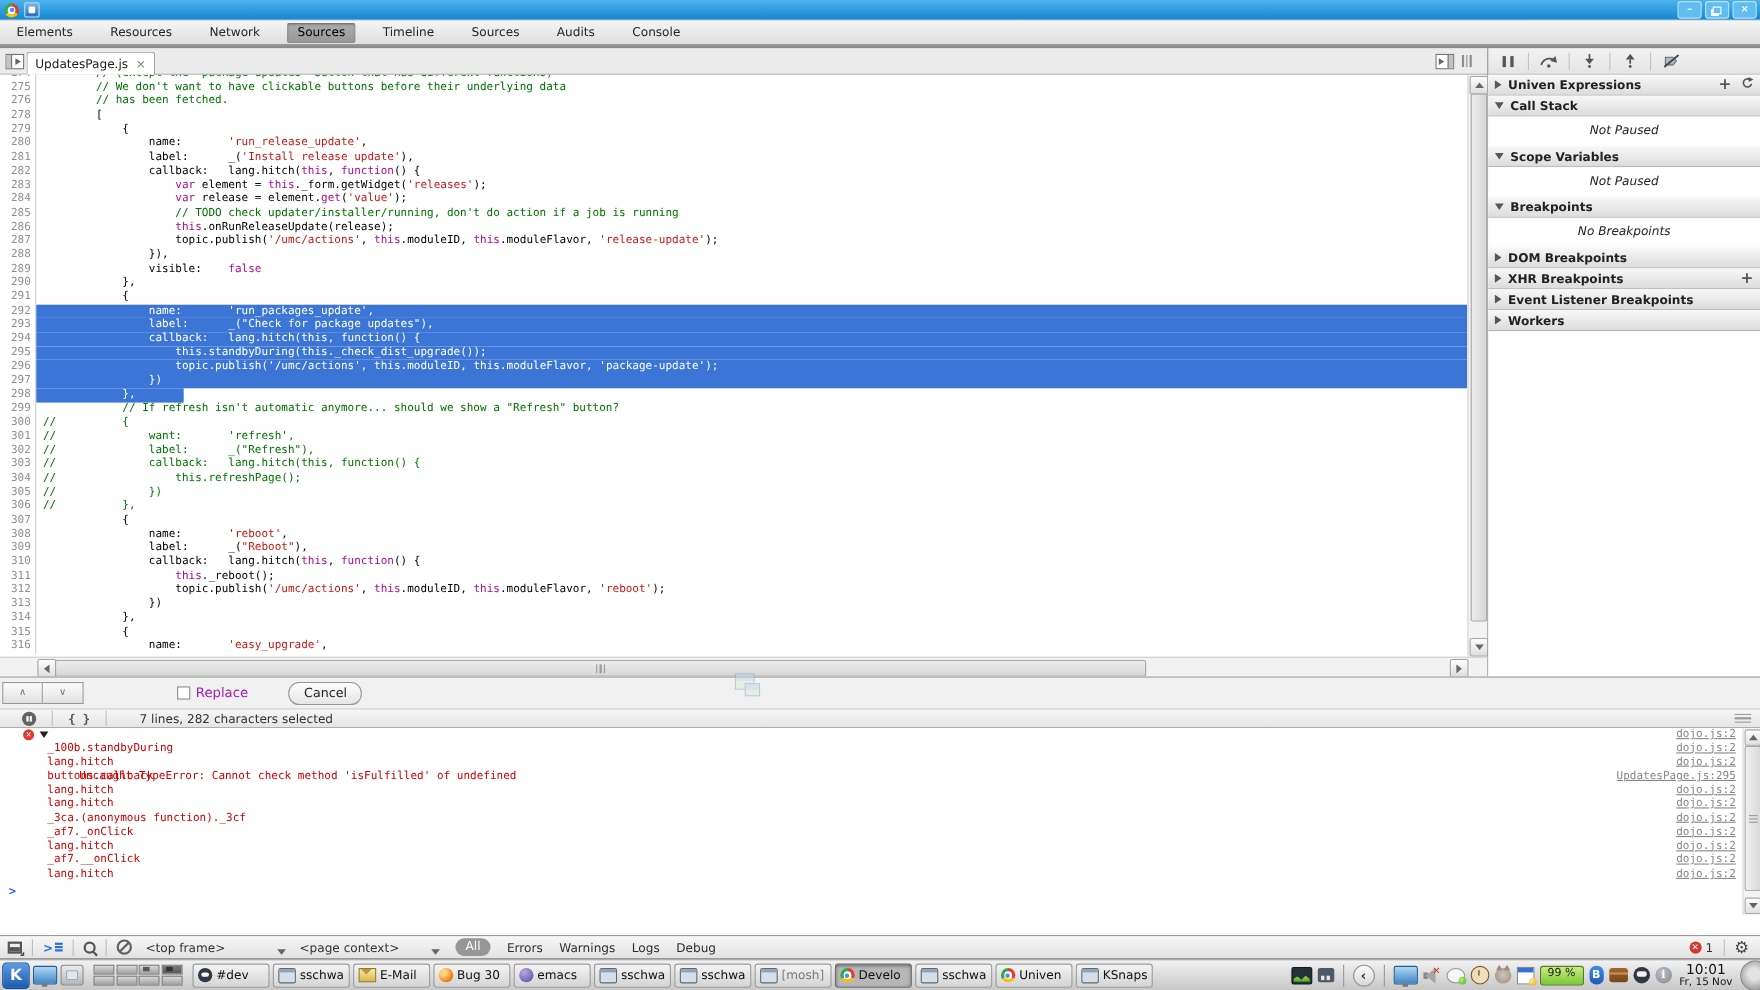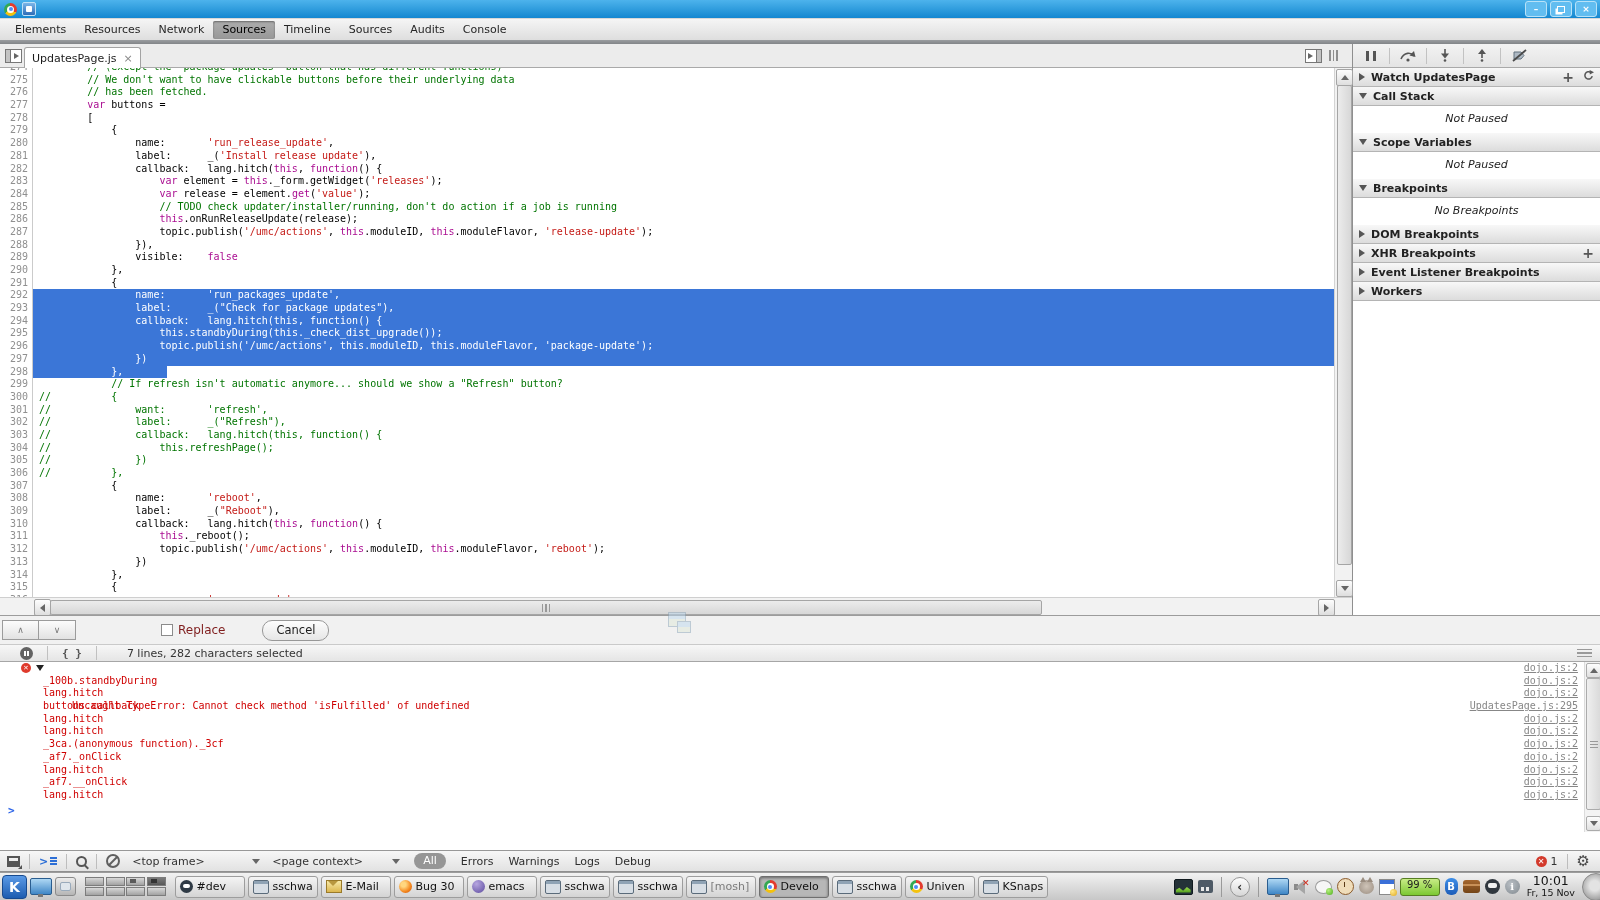--- a/index.html
+++ b/index.html
@@ -92,21 +92,21 @@
 
   
   .searchbar{left:0;top:615px;width:1600px;height:29px;background:#f1f1f1;border-top:1px solid #9c9c9c;
     display:flex;align-items:center;box-sizing:border-box;padding-left:2px}
   .search-input{width:484px;height:20px;border:1px solid #8e8e8e;box-sizing:border-box;font-family:"DejaVu Sans",sans-serif;
     font-size:12px;padding:0 3px;background:#fff;color:#000}
   .navbtn{width:37px;height:20px;background:linear-gradient(#fcfcfc,#e2e2e2);border:1px solid #9b9b9b;box-sizing:border-box;
     display:flex;align-items:center;justify-content:center;color:#777;font-size:9px}
   .navbtn + .navbtn{border-left:none}
   .cb{width:12px;height:12px;background:#fff;border:1px solid #8b8b8b;box-sizing:border-box;margin-left:85px}
-  .cb-label{font-size:12px;color:#7f1d1d;margin-left:5px}
+  .cb-label{font-size:12px;color:#a21caf;margin-left:5px}
   .cancel{margin-left:37px;height:19px;padding:0 13px;border:1px solid #989898;border-radius:10px;
     background:linear-gradient(#fdfdfd,#e6e6e6);font-size:11.5px;color:#1c1c1c;display:flex;align-items:center}
   .ghost{left:668px;top:612px;width:26px;height:26px;opacity:.5}
   .ghost .im1{position:absolute;left:0;top:0;width:16px;height:13px;border:1px solid #8ba4b8;background:linear-gradient(#bcd8ef 50%,#dfe9d9 50%)}
   .ghost .im2{position:absolute;left:9px;top:9px;width:12px;height:10px;border:1px solid #8ba4b8;background:linear-gradient(#bcd8ef 50%,#dfe9d9 50%)}
 
   
   .statusbar{left:0;top:644px;width:1600px;height:18px;background:linear-gradient(#f7f7f7,#e5e5e5);
     border-top:1px solid #cacaca;border-bottom:1px solid #a6a6a6;display:flex;align-items:center;box-sizing:border-box}
   .sb-pause{margin-left:20px;width:13px;height:13px;border-radius:50%;background:#636363;position:relative;flex:0 0 auto}
@@ -143,21 +143,21 @@
   .dock-ic{margin-left:7px;width:13px;height:11px;border:2px solid #555;position:relative;box-sizing:border-box}
   .dock-ic i{position:absolute;left:0;right:0;bottom:0;height:4px;background:#555}
   .dock-ic b{position:absolute;right:-4px;bottom:-4px;border-left:4px solid transparent;border-bottom:4px solid #555}
   .con-ic{display:flex;align-items:center;gap:2px;color:#2d6fd6;font-weight:bold;font-size:11px}
   .con-ic .bars{display:flex;flex-direction:column;gap:1.5px}
   .con-ic .bars i{width:7px;height:1.5px;background:#2d6fd6}
   .mag{width:7px;height:7px;border:2px solid #555;border-radius:50%;position:relative}
   .mag i{position:absolute;right:-4px;bottom:-3px;width:5px;height:2px;background:#555;transform:rotate(45deg)}
   .noent{width:10px;height:10px;border:2px solid #606060;border-radius:50%;position:relative}
   .noent i{position:absolute;left:-1px;top:3.5px;width:12px;height:1.8px;background:#606060;transform:rotate(-45deg)}
-  .selbox{display:flex;align-items:center;justify-content:space-between;width:128px;margin-left:12px}
+  .selbox{display:flex;align-items:flex-end;justify-content:space-between;width:128px;margin-left:12px}
   .selbox .car{border-left:4px solid transparent;border-right:4px solid transparent;border-top:5px solid #666}
   .pill{margin-left:14px;background:#969696;color:#fff;border-radius:9px;padding:1px 9px 2px;font-size:11px}
   .filt{margin-left:15px;color:#2e2e2e}
   .cbadge{margin-left:auto;display:flex;align-items:center;gap:4px}
   .err-dot{width:11px;height:11px;border-radius:50%;background:#d33a2c;color:#fff;font-size:8px;line-height:11px;text-align:center;font-weight:bold}
   .gear{font-size:15px;color:#474747;margin:0 10px 0 0;line-height:1}
 
   
   .taskbar{left:0;top:872px;width:1600px;height:28px;background:linear-gradient(#f2f2f2,#c7c7c7);
     border-top:1px solid #9c9c9c;display:flex;align-items:center;box-sizing:border-box;padding:0 2px;gap:3px;overflow:hidden}
@@ -244,21 +244,21 @@
   <span class="winbtns">
     <span class="wbtn">–</span>
     <span class="wbtn">
         <span class="maxbox"></span>
       </span>
     <span class="wbtn">×</span>
   </span>
 </div>
 
 <div class="abs menubar">
-  <span id="panel-tabs" style="display:flex;gap:0">
+  <span id="panel-tabs" style="display:flex;gap:16px">
       <span class="ptab">Elements</span>
       <span class="ptab">Resources</span>
       <span class="ptab">Network</span>
       <span class="ptab active">Sources</span>
       <span class="ptab">Timeline</span>
       <span class="ptab">Sources</span>
       <span class="ptab">Audits</span>
       <span class="ptab">Console</span>
     </span>
 </div>
@@ -321,21 +321,20 @@
       </svg>
   </span>
 </div>
 <div class="abs side-border"></div>
 
 <div class="abs editor">
   <div class="lines" id="code-lines">
       <div class="line"><span class="ln">274</span><span class="codecell"><span class="tk-c">        // (except the 'package updates' button that has different functions)</span></span></div>
       <div class="line"><span class="ln">275</span><span class="codecell"><span class="tk-c">        // We don't want to have clickable buttons before their underlying data</span></span></div>
       <div class="line"><span class="ln">276</span><span class="codecell"><span class="tk-c">        // has been fetched.</span></span></div>
-      <div class="line"><span class="ln">277</span><span class="codecell"><span class="tk-p">        </span><span class="tk-k">var</span><span class="tk-p"> buttons =</span></span></div>
       <div class="line"><span class="ln">278</span><span class="codecell"><span class="tk-p">        [</span></span></div>
       <div class="line"><span class="ln">279</span><span class="codecell"><span class="tk-p">            {</span></span></div>
       <div class="line"><span class="ln">280</span><span class="codecell"><span class="tk-p">                name:       </span><span class="tk-s">'run_release_update'</span><span class="tk-p">,</span></span></div>
       <div class="line"><span class="ln">281</span><span class="codecell"><span class="tk-p">                label:      _(</span><span class="tk-s">'Install release update'</span><span class="tk-p">),</span></span></div>
       <div class="line"><span class="ln">282</span><span class="codecell"><span class="tk-p">                callback:   lang.hitch(</span><span class="tk-k">this</span><span class="tk-p">, </span><span class="tk-k">function</span><span class="tk-p">() {</span></span></div>
       <div class="line"><span class="ln">283</span><span class="codecell"><span class="tk-p">                    </span><span class="tk-k">var</span><span class="tk-p"> element = </span><span class="tk-k">this</span><span class="tk-p">._form.getWidget(</span><span class="tk-s">'releases'</span><span class="tk-p">);</span></span></div>
       <div class="line"><span class="ln">284</span><span class="codecell"><span class="tk-p">                    </span><span class="tk-k">var</span><span class="tk-p"> release = element.</span><span class="tk-k">get</span><span class="tk-p">(</span><span class="tk-s">'value'</span><span class="tk-p">);</span></span></div>
       <div class="line"><span class="ln">285</span><span class="codecell"><span class="tk-c">                    // TODO check updater/installer/running, don't do action if a job is running</span></span></div>
       <div class="line"><span class="ln">286</span><span class="codecell"><span class="tk-p">                    </span><span class="tk-k">this</span><span class="tk-p">.onRunReleaseUpdate(release);</span></span></div>
       <div class="line"><span class="ln">287</span><span class="codecell"><span class="tk-p">                    topic.publish(</span><span class="tk-s">'/umc/actions'</span><span class="tk-p">, </span><span class="tk-k">this</span><span class="tk-p">.moduleID, </span><span class="tk-k">this</span><span class="tk-p">.moduleFlavor, </span><span class="tk-s">'release-update'</span><span class="tk-p">);</span></span></div>
@@ -378,21 +377,21 @@
   <span class="vthumb"></span>
   <span class="sb-btn" style="top:512px">
       <span class="arrow-dn"></span>
     </span>
 </div>
 
 <div class="abs sidebar">
   <div id="sidebar-sections">
       <div class="shead">
         <span class="tri"></span>
-        <span class="slabel">Watch UpdatesPage</span>
+        <span class="slabel">Univen Expressions</span>
         <span class="sactions">
           <span class="plus">+</span>
           <span><svg width="11" height="11">
               <path d="M9.2 6.2 A3.7 3.7 0 1 1 7.8 2.4" fill="none" stroke="#555" stroke-width="1.5"></path>
               <path d="M6.6 0 L11 2.2 L6.8 4.6 Z" fill="#555"></path>
             </svg></span>
         </span>
       </div>
       <div class="shead">
         <span class="tri open"></span>

